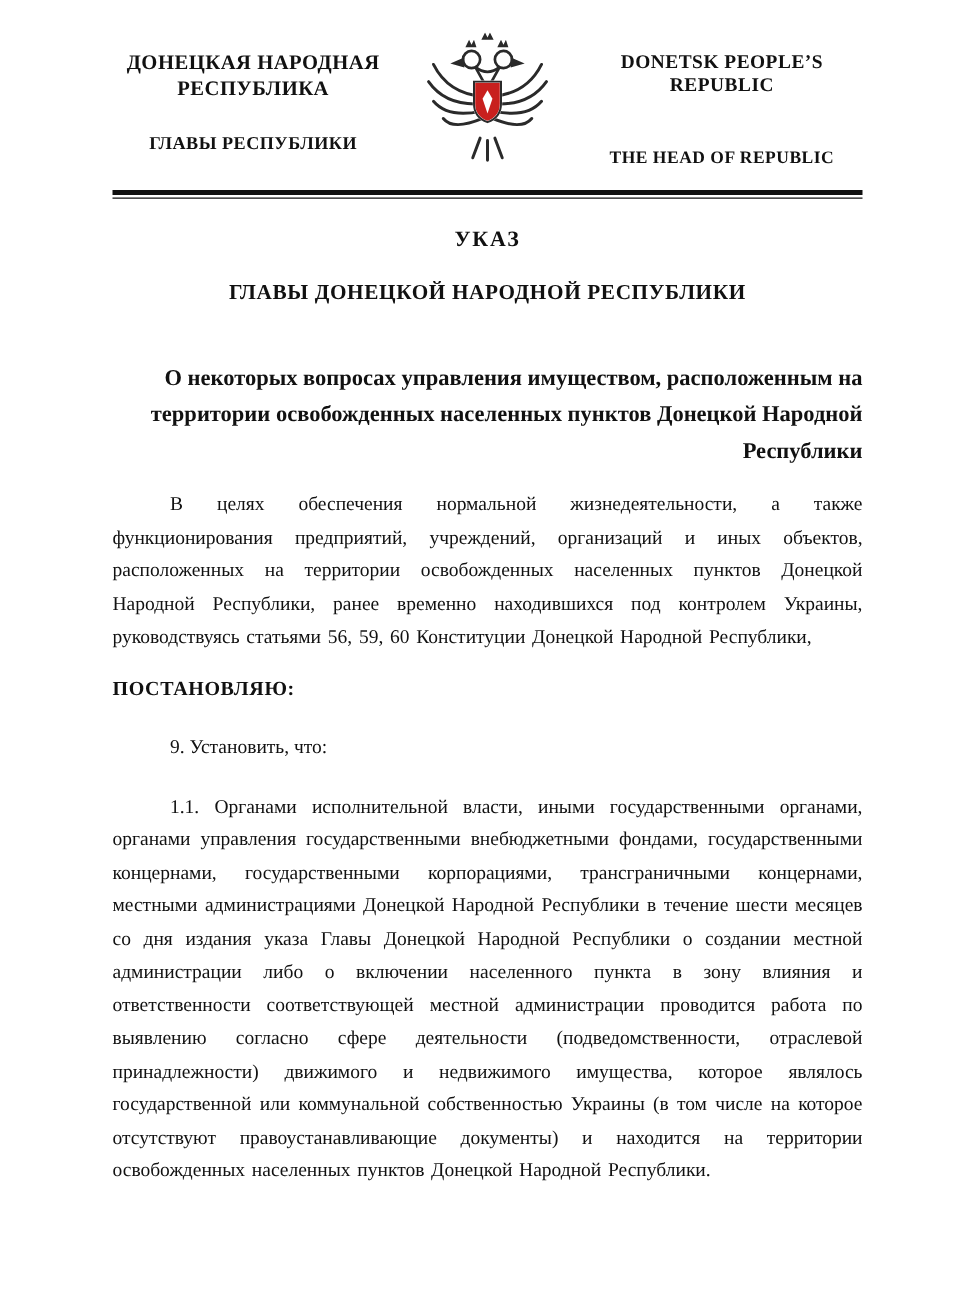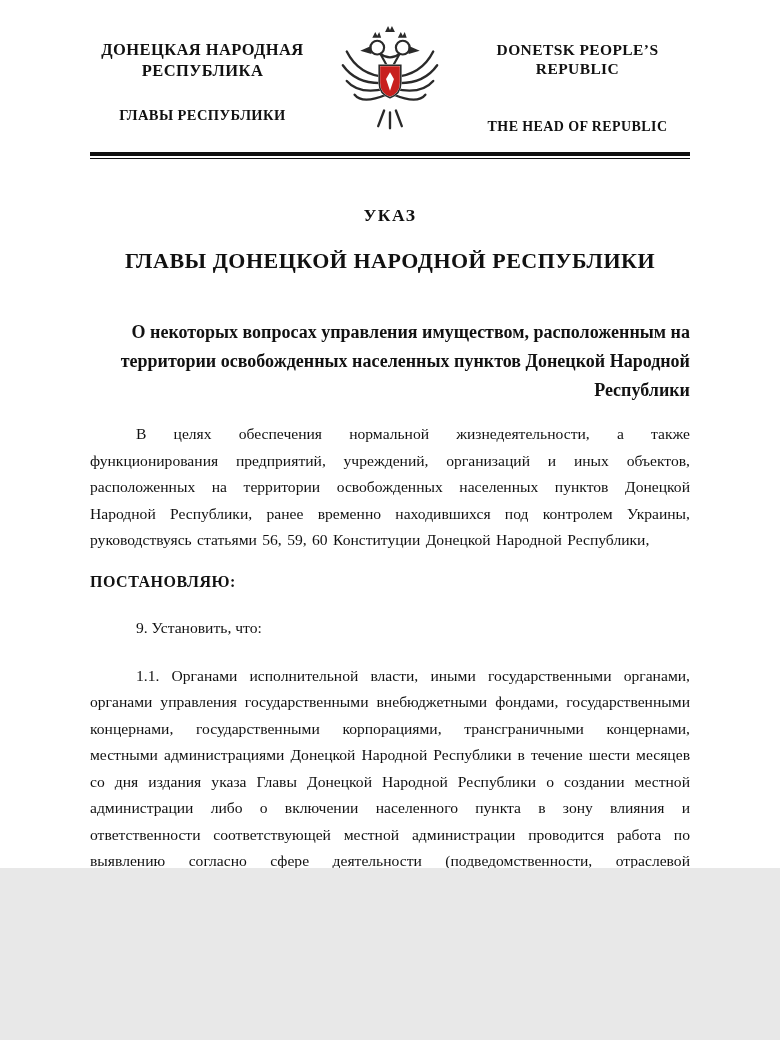--- a/index.html
+++ b/index.html
@@ -3,21 +3,21 @@
 <meta charset="utf-8">
 <style>
   html, body {
     margin: 0;
     padding: 0;
     background: #e8e8e8;
   }
   .page {
     position: relative;
     width: 780px;
-    height: 868px;
+    height: 1040px;
     margin: 0 auto;
     background: #ffffff;
     box-sizing: border-box;
     padding: 26px 90px 30px 90px;
     font-family: "Liberation Serif", "DejaVu Serif", serif;
     color: #111111;
     overflow: hidden;
   }
 
   
@@ -59,27 +59,27 @@
   }
   .rule .thick { height: 4px; background: #101010; }
   .rule .thin  { height: 1px; background: #101010; margin-top: 2px; }
 
   
   .decree-title {
     text-align: center;
     font-weight: bold;
   }
   .decree-title .t1 {
-    margin-top: 46px;
+    margin-top: 22px;
     font-size: 17.5px;
     letter-spacing: 1.5px;
   }
   .decree-title .t2 {
     margin-top: 22px;
-    font-size: 22px;
+    font-size: 17px;
     letter-spacing: 0.5px;
     text-align: center;
   }
 
   
   .subject {
     margin-top: 44px;
     text-align: right;
     font-weight: bold;
     font-size: 18px;

